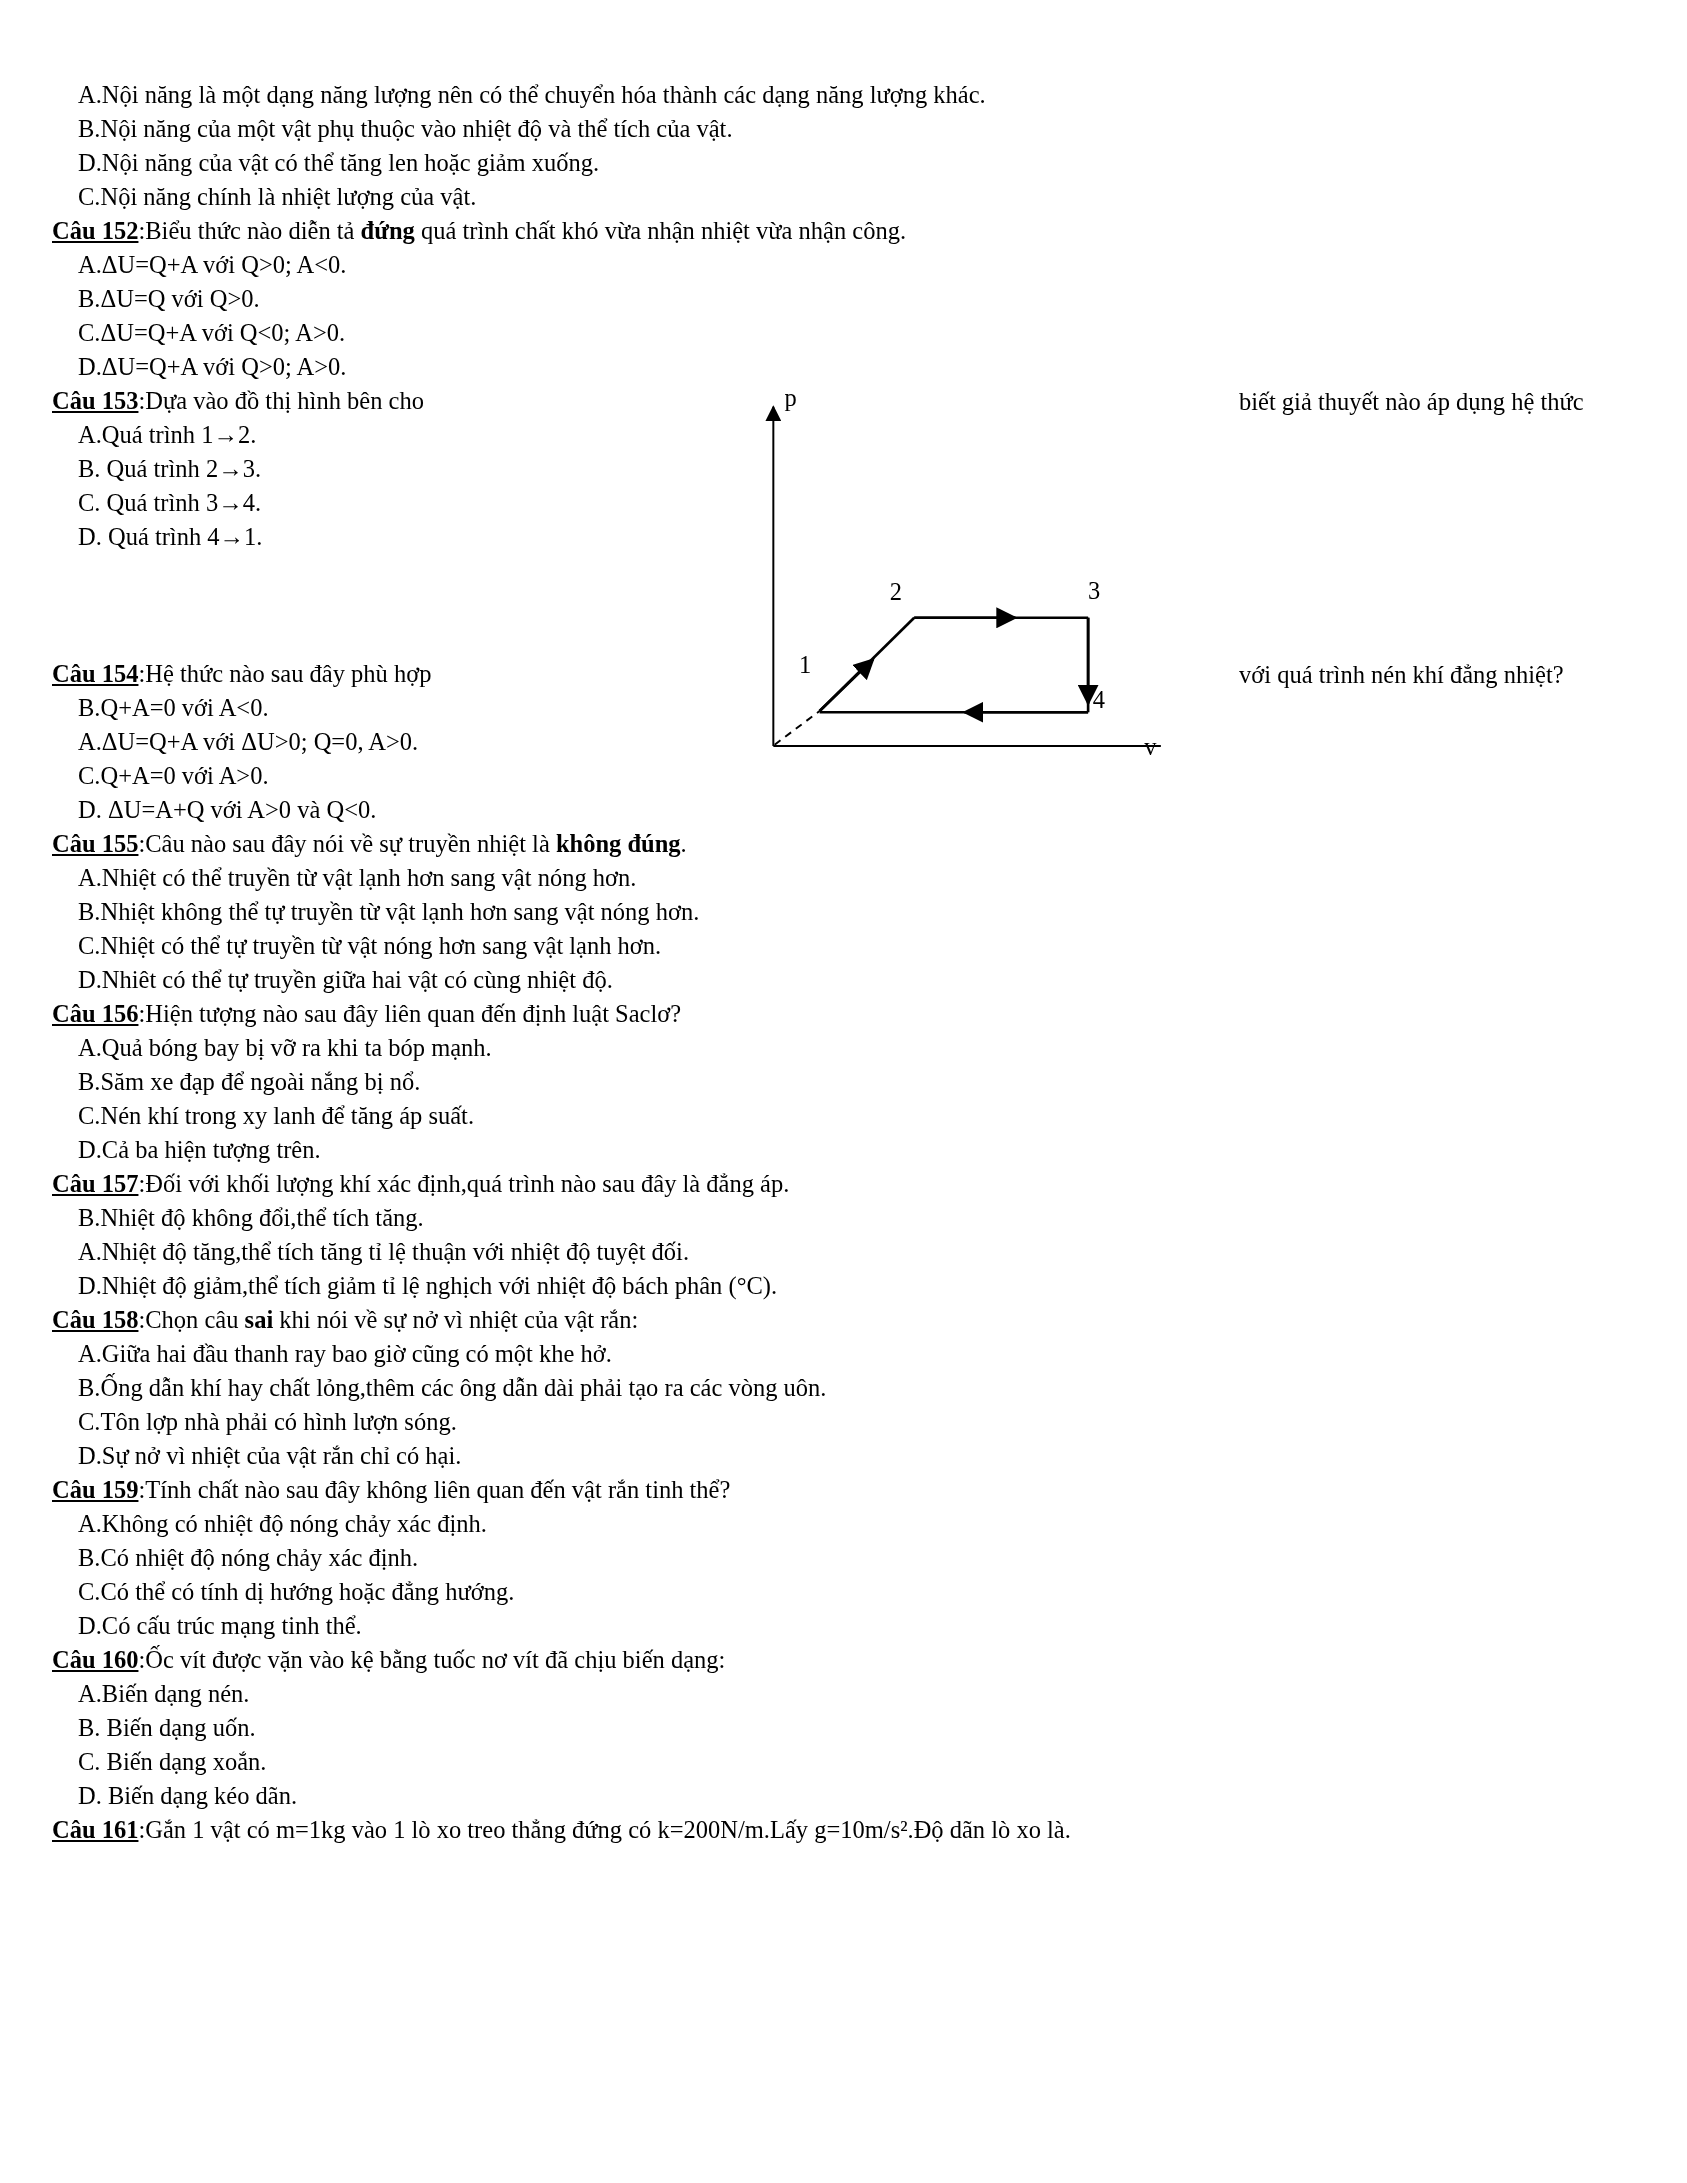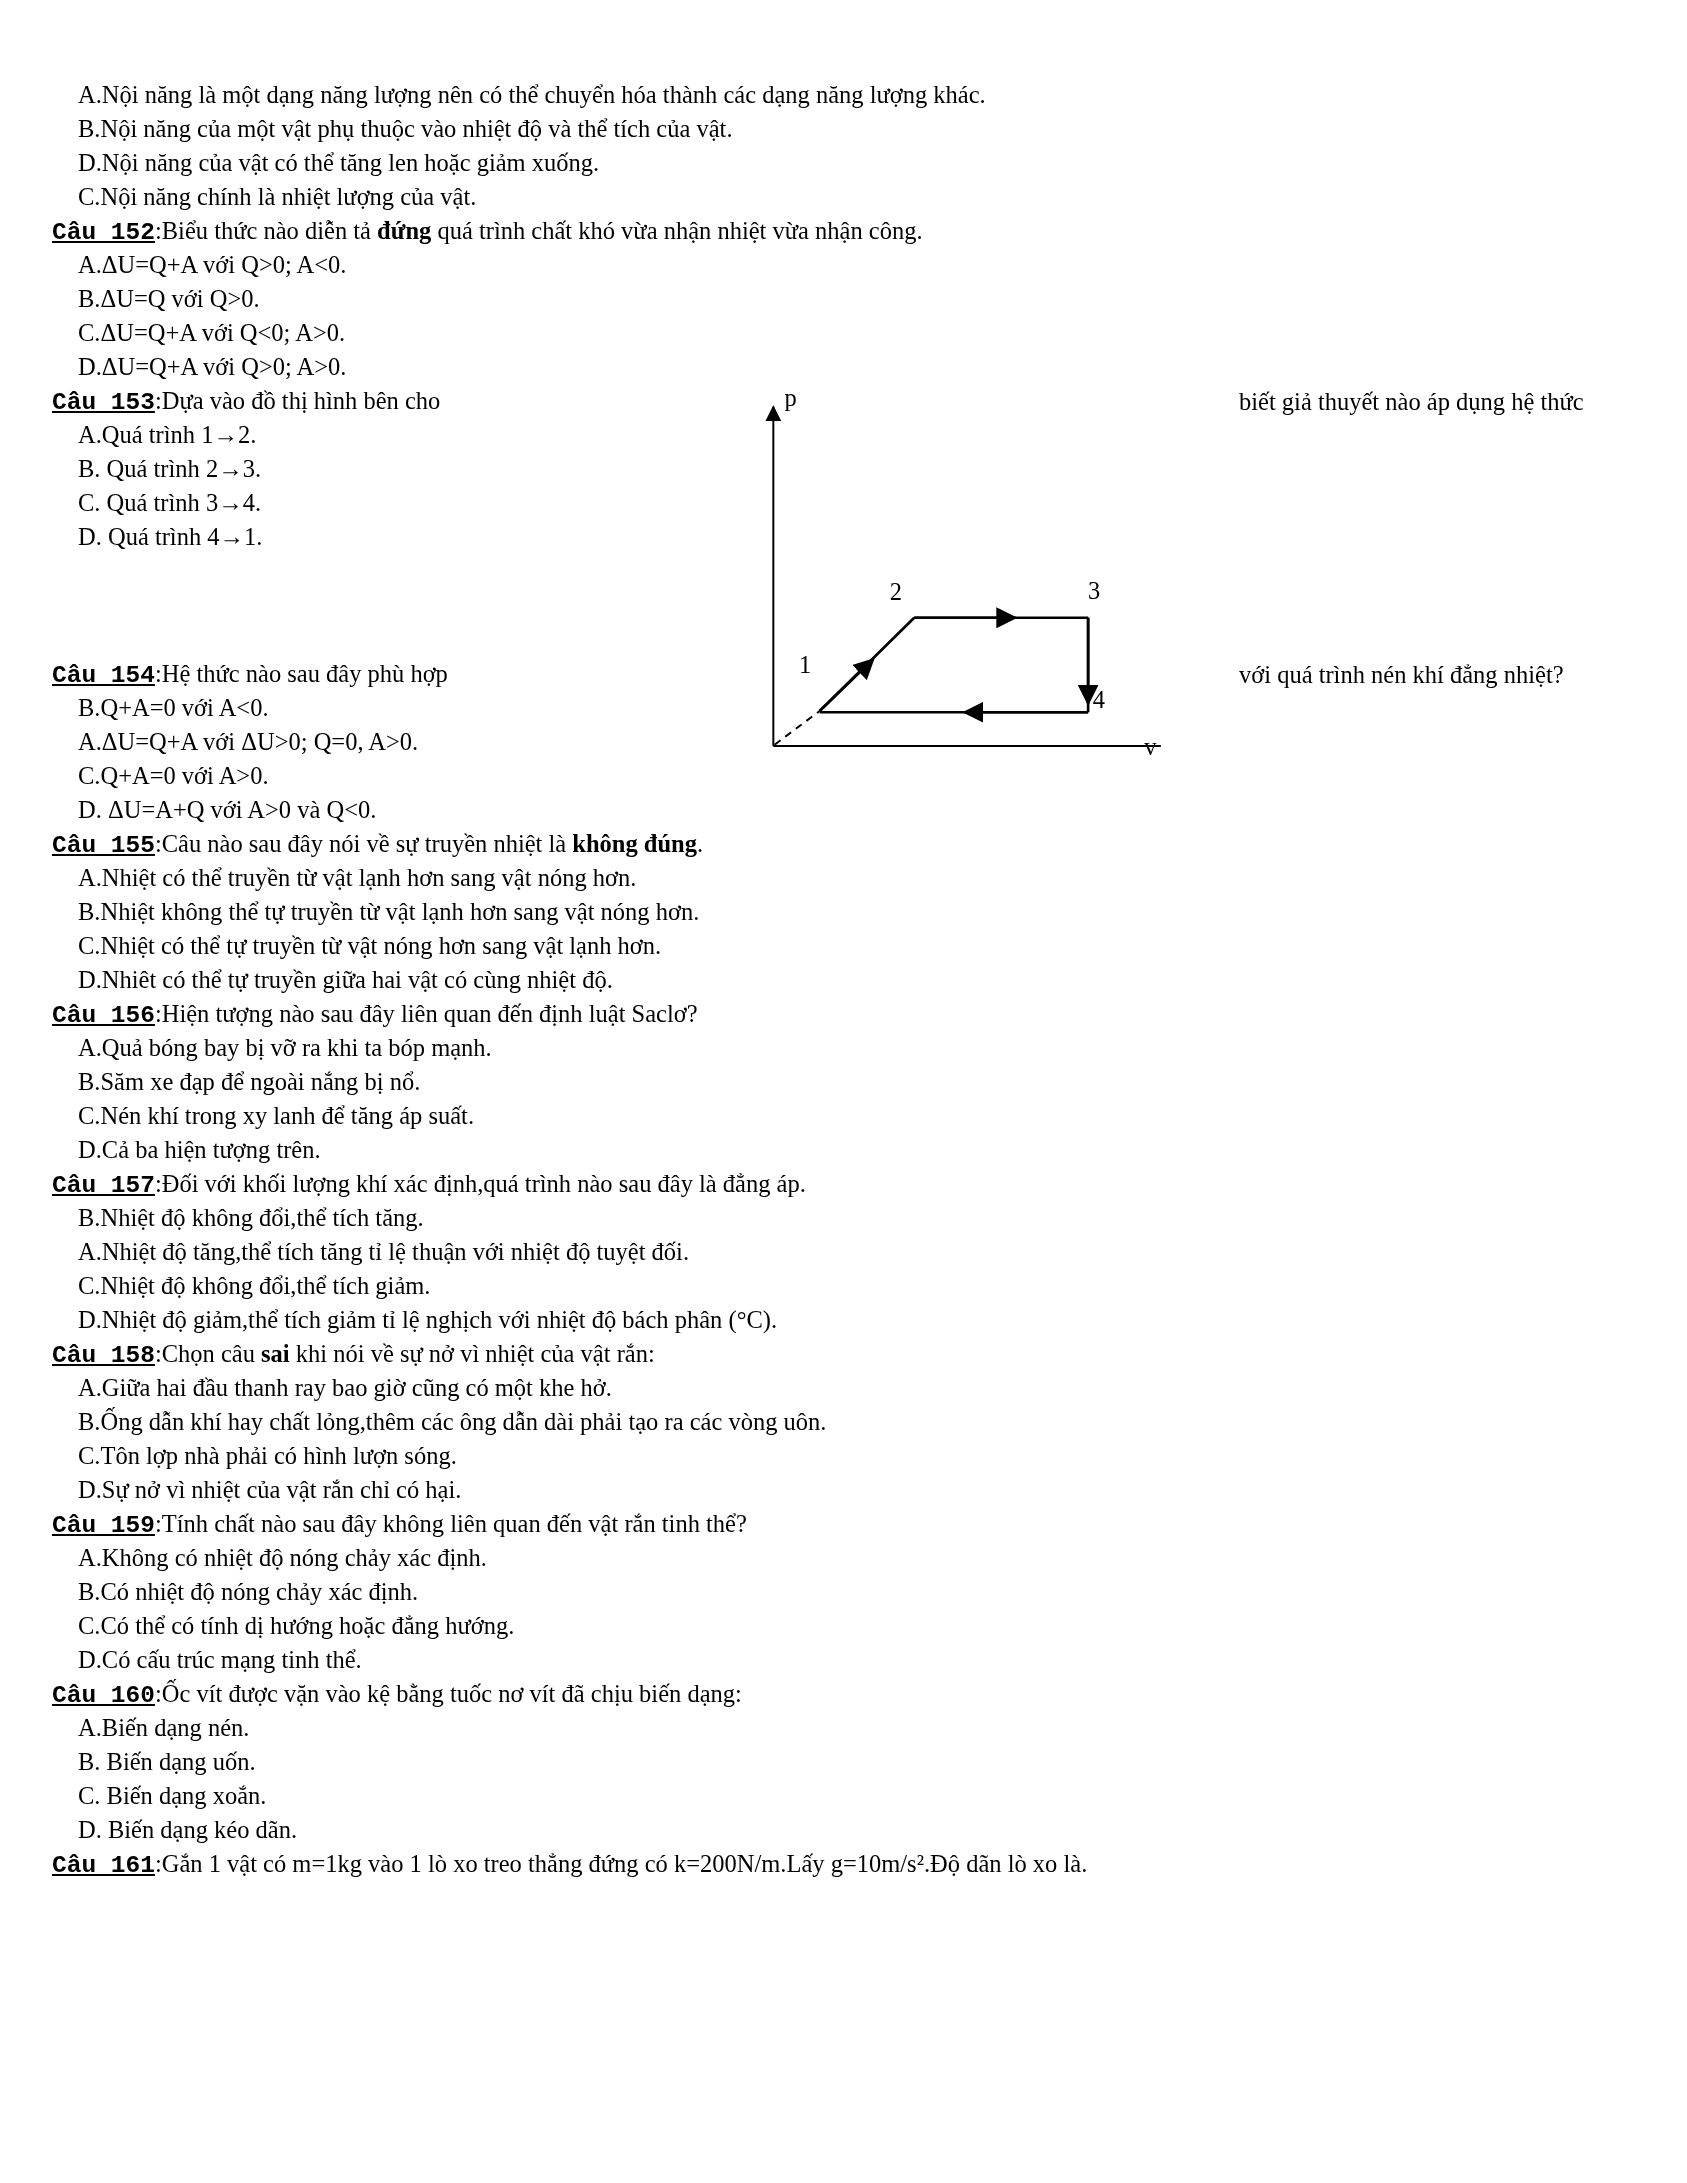--- a/index.html
+++ b/index.html
@@ -6,21 +6,21 @@
   html,body { background:#ffffff; }
   body {
     width:1687px; height:2183px;
     font-family:"Liberation Serif", serif;
     font-size:24.5px; color:#000;
   }
   .page { position:relative; width:1687px; height:2183px; padding-top:78px; background:#fff; }
   .line { position:relative; line-height:34px; height:34px; white-space:nowrap; }
   .q   { padding-left:52px; }
   .opt { padding-left:78px; }
-  .qlabel { font-weight:bold; text-decoration:underline;font-family:Liberation Mono, monospace; }
+  .qlabel { font-weight:bold; text-decoration:underline; }
   .b { font-weight:bold; }
   .right-frag { position:absolute; left:1239px; top:1px; }
   .spacer { height:103px; }
   .diagram { position:absolute; left:754px; top:377px; width:450px; height:410px; }
   .diagram svg { width:450px; height:410px; display:block; }
   .diagram text { font-family:"Liberation Serif", serif; font-size:37px; fill:#000; }
 </style>
 </head>
 <body>
 
@@ -59,21 +59,20 @@
 
   <div class="line q"><span class="qlabel">Câu 156</span><span>:Hiện tượng nào sau đây liên quan đến định luật Saclơ?</span></div>
   <div class="line opt">A.Quả bóng bay bị vỡ ra khi ta bóp mạnh.</div>
   <div class="line opt">B.Săm xe đạp để ngoài nắng bị nổ.</div>
   <div class="line opt">C.Nén khí trong xy lanh để tăng áp suất.</div>
   <div class="line opt">D.Cả ba hiện tượng trên.</div>
 
   <div class="line q"><span class="qlabel">Câu 157</span><span>:Đối với khối lượng khí xác định,quá trình nào sau đây là đẳng áp.</span></div>
   <div class="line opt">B.Nhiệt độ không đổi,thể tích tăng.</div>
   <div class="line opt">A.Nhiệt độ tăng,thể tích tăng tỉ lệ thuận với nhiệt độ tuyệt đối.</div>
-  <div class="line opt">C.Nhiệt độ không đổi,thể tích giảm.</div>
   <div class="line opt">D.Nhiệt độ giảm,thể tích giảm tỉ lệ nghịch với nhiệt độ bách phân (°C).</div>
 
   <div class="line q"><span class="qlabel">Câu 158</span><span>:Chọn câu </span><span class="b">sai</span><span> khi nói về sự nở vì nhiệt của vật rắn:</span></div>
   <div class="line opt">A.Giữa hai đầu thanh ray bao giờ cũng có một khe hở.</div>
   <div class="line opt">B.Ống dẫn khí hay chất lỏng,thêm các ông dẫn dài phải tạo ra các vòng uôn.</div>
   <div class="line opt">C.Tôn lợp nhà phải có hình lượn sóng.</div>
   <div class="line opt">D.Sự nở vì nhiệt của vật rắn chỉ có hại.</div>
 
   <div class="line q"><span class="qlabel">Câu 159</span><span>:Tính chất nào sau đây không liên quan đến vật rắn tinh thể?</span></div>
   <div class="line opt">A.Không có nhiệt độ nóng chảy xác định.</div>

